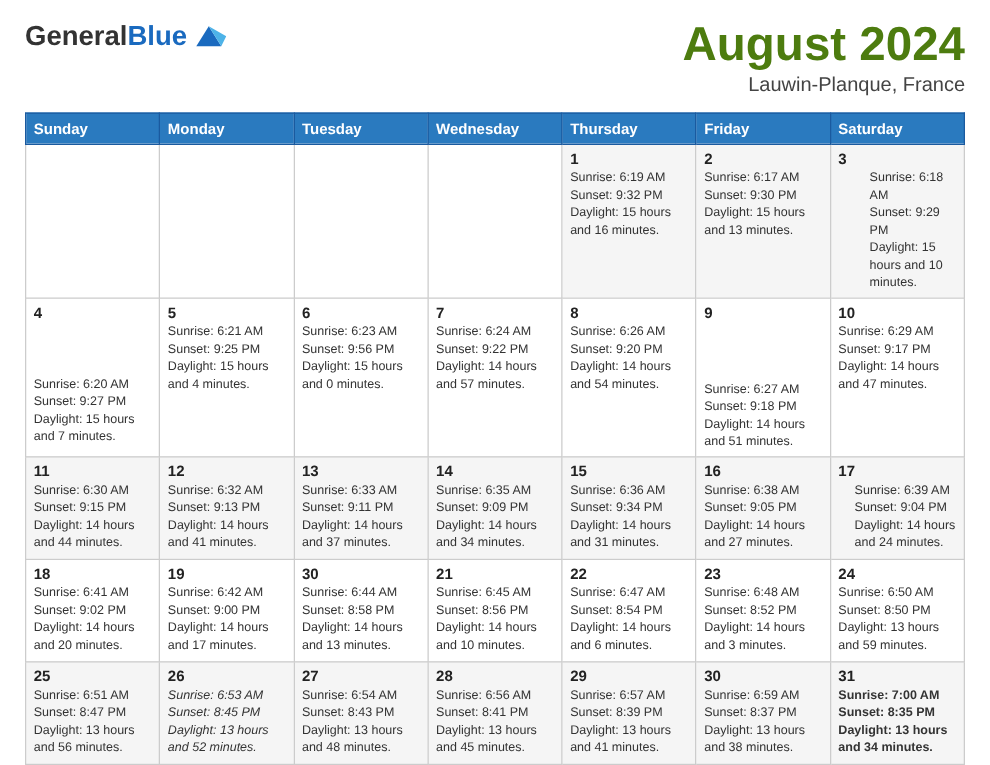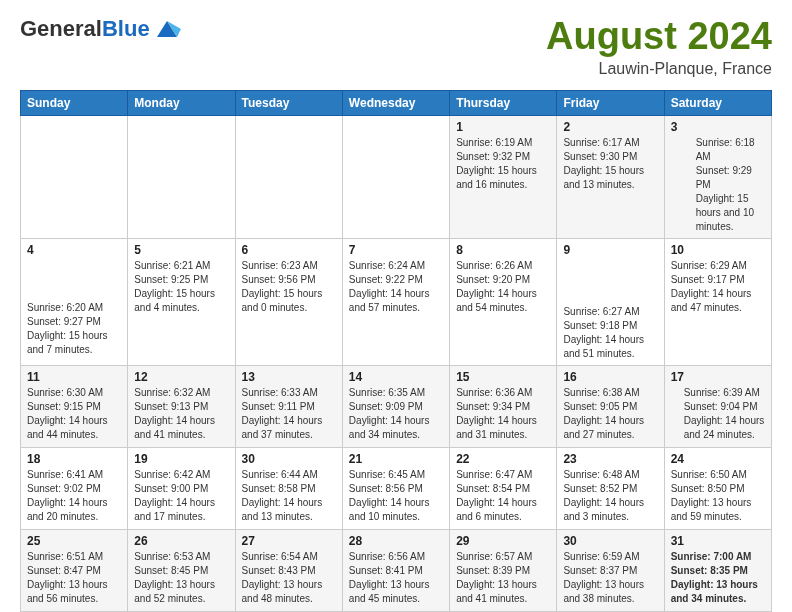--- a/index.html
+++ b/index.html
@@ -287,21 +287,21 @@
         </tr>
         <tr>
           <td>
             <div class="day-number">25</div>
             <div class="day-info" style="white-space: pre-line;">Sunrise: 6:51 AM
 Sunset: 8:47 PM
 Daylight: 13 hours and 56 minutes.</div>
           </td>
           <td>
             <div class="day-number">26</div>
-            <div class="day-info" style="white-space: pre-line;">Sunrise: 6:53 AM
+            <div class="day-info" style="white-space: pre-line; font-style: italic;">Sunrise: 6:53 AM
 Sunset: 8:45 PM
 Daylight: 13 hours and 52 minutes.</div>
           </td>
           <td>
             <div class="day-number">27</div>
             <div class="day-info" style="white-space: pre-line;">Sunrise: 6:54 AM
 Sunset: 8:43 PM
 Daylight: 13 hours and 48 minutes.</div>
           </td>
           <td>

